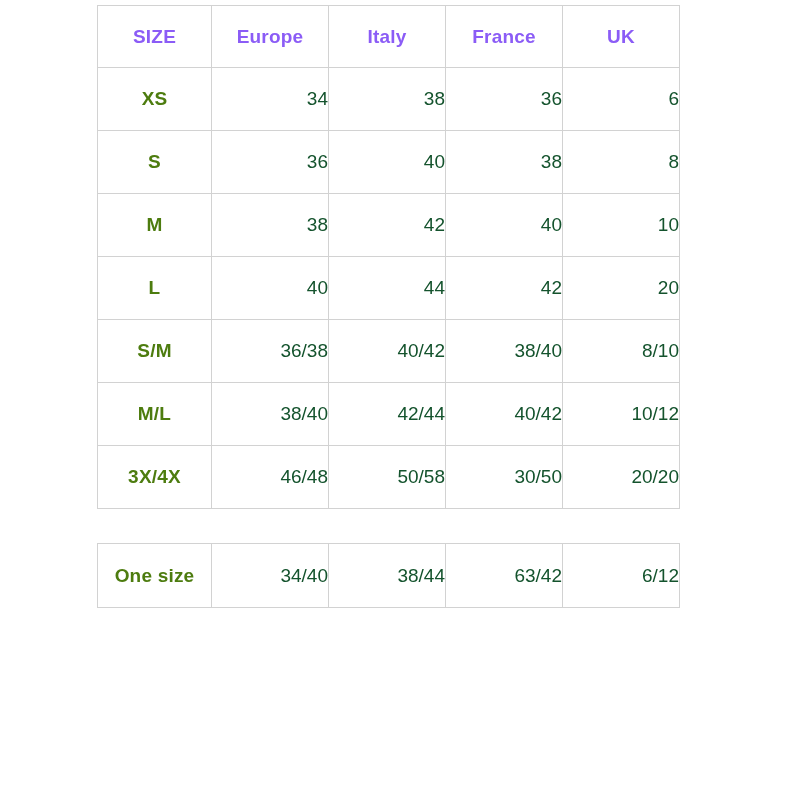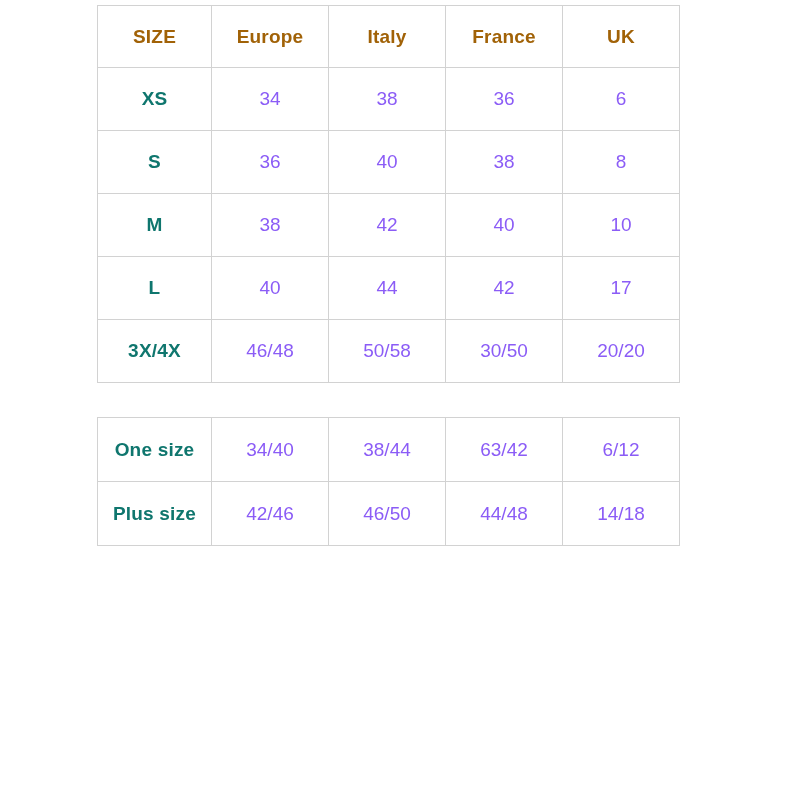--- a/index.html
+++ b/index.html
@@ -30,35 +30,36 @@
     text-align: center;
     vertical-align: middle;
     padding: 0;
     overflow: hidden;
     white-space: nowrap;
   }
   table.size-table thead th {
     height: 61px;
     font-size: 19px;
     font-weight: 700;
-    color: #a16207;
+    color: #8b5cf6;
     letter-spacing: 0.2px;
   }
   table.size-table tbody th {
     height: 62px;
     font-size: 19px;
     font-weight: 700;
-    color: #0f766e;
+    color: #4d7c0f;
     letter-spacing: 0.2px;
   }
   table.size-table tbody td {
     height: 62px;
     font-size: 19px;
     font-weight: 400;
-    color: #8b5cf6;
+    color: #14532d;
+    text-align: right;
   }
   table.size-table.secondary tbody th,
   table.size-table.secondary tbody td {
     height: 63px;
   }
   .table-gap {
     height: 34px;
   }
 </style>
 </head>
@@ -103,21 +104,35 @@
         <td>38</td>
         <td>42</td>
         <td>40</td>
         <td>10</td>
       </tr>
       <tr>
         <th>L</th>
         <td>40</td>
         <td>44</td>
         <td>42</td>
-        <td>17</td>
+        <td>20</td>
+      </tr>
+      <tr>
+        <th>S/M</th>
+        <td>36/38</td>
+        <td>40/42</td>
+        <td>38/40</td>
+        <td>8/10</td>
+      </tr>
+      <tr>
+        <th>M/L</th>
+        <td>38/40</td>
+        <td>42/44</td>
+        <td>40/42</td>
+        <td>10/12</td>
       </tr>
       <tr>
         <th>3X/4X</th>
         <td>46/48</td>
         <td>50/58</td>
         <td>30/50</td>
         <td>20/20</td>
       </tr>
     </tbody>
   </table>
@@ -133,23 +148,16 @@
         <col class="c-val">
     </colgroup>
     <tbody>
       <tr>
         <th>One size</th>
         <td>34/40</td>
         <td>38/44</td>
         <td>63/42</td>
         <td>6/12</td>
       </tr>
-      <tr>
-        <th>Plus size</th>
-        <td>42/46</td>
-        <td>46/50</td>
-        <td>44/48</td>
-        <td>14/18</td>
-      </tr>
     </tbody>
   </table>
 
 </div>
 
 </body></html>

